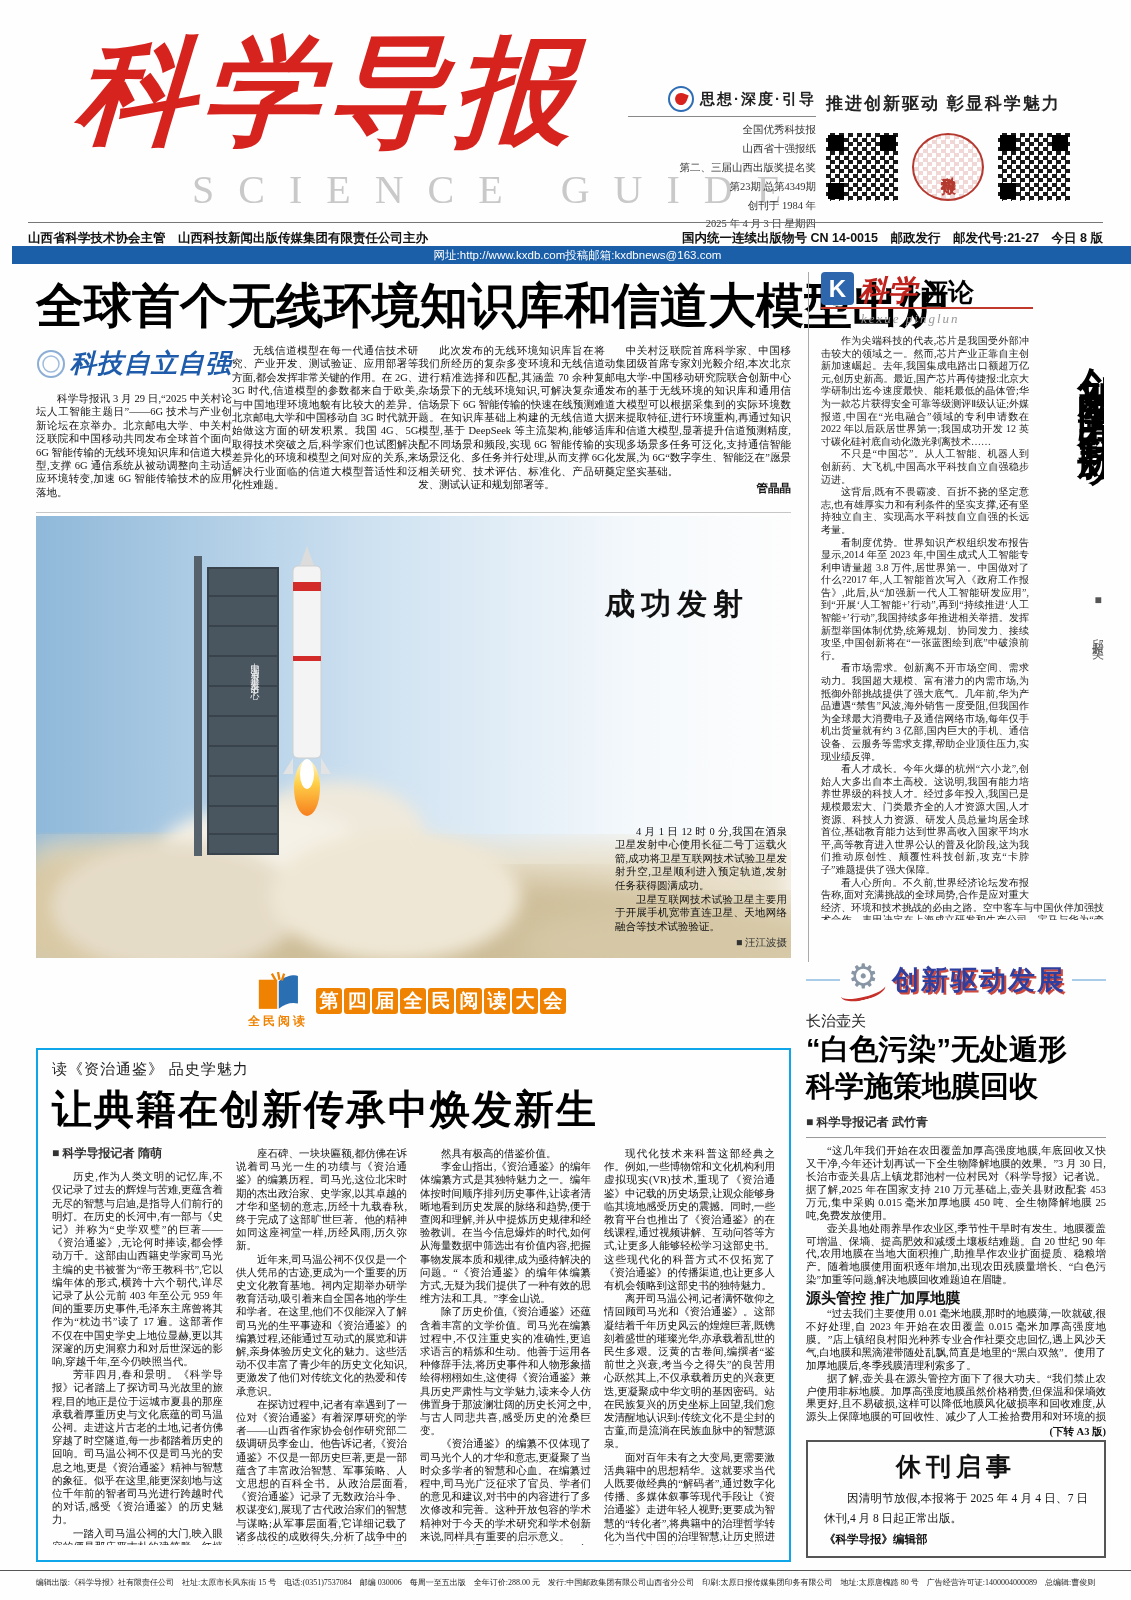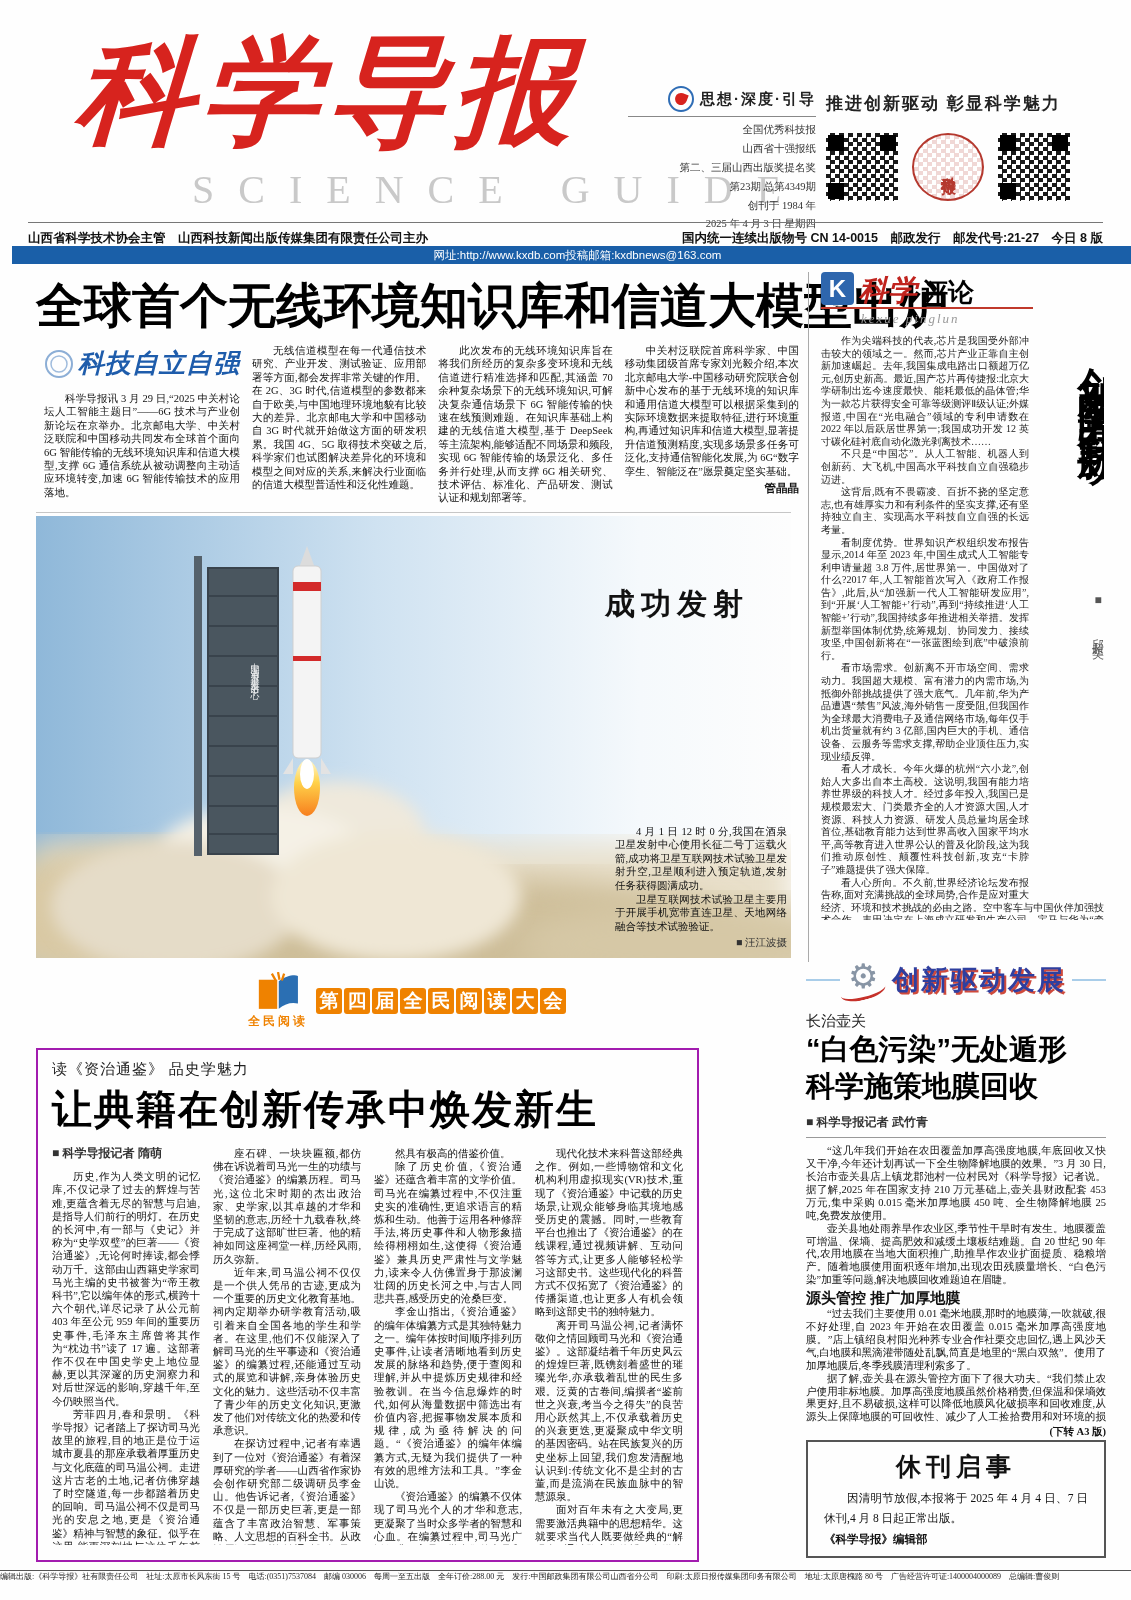--- a/index.html
+++ b/index.html
@@ -45,22 +45,22 @@
     padding-top:7px; display:flex; justify-content:space-between;
     font-size:12.5px; font-weight:bold; font-family:"Liberation Sans", sans-serif; }
   .blue-bar { position:absolute; left:12px; top:246px; width:1131px; height:18px; background:#1a5fa8;
     color:#fff; font-size:11.5px; display:flex; align-items:center; justify-content:center;
     font-family:"Liberation Sans", sans-serif; }
 
   
   .lead-headline { position:absolute; left:36px; top:274px; width:755px; font-size:48px;
     font-weight:900; letter-spacing:0px; white-space:nowrap; color:#000;
     font-family:"Liberation Sans", sans-serif; }
-  .lead-cols { position:absolute; left:44px; top:344px; width:755px; height:166px;
-    display:flex; gap:12px; overflow:hidden; }
+  .lead-cols { position:absolute; left:36px; top:344px; width:755px; height:166px;
+    display:flex; overflow:hidden; }
   .lead-col { flex:1; font-size:10.5px; line-height:13.4px; text-align:justify; }
   .lead-col p { text-indent:2em; }
   .badge { display:flex; align-items:center; gap:4px; margin:0 0 8px 0; height:40px; }
   .badge-text { font-size:26px; font-weight:900; font-style:italic; color:#1e5cab;
     letter-spacing:1px; font-family:"Liberation Sans", sans-serif; white-space:nowrap; }
   .lead-byline { text-align:right; font-weight:bold; font-size:11.5px; margin-top:4px; }
   .rule-under-lead { position:absolute; left:36px; top:512px; width:755px; border-top:1px solid #c6c6c6; }
 
   
   .commentary { position:absolute; left:808px; top:272px; width:296px; height:690px;
@@ -96,22 +96,22 @@
 
   
   .reading-banner { position:absolute; left:248px; top:972px; display:flex; align-items:center; gap:8px; }
   .rb-logo { display:flex; flex-direction:column; align-items:center; }
   .rb-label { font-size:12px; color:#ef8200; font-weight:bold; letter-spacing:3px;
     font-family:"Liberation Sans", sans-serif; margin-top:1px; }
   .rb-boxes { display:flex; gap:2px; }
   .rb-box { width:26px; height:26px; background:#ef8200; color:#fff; border-radius:3px;
     font-size:19px; font-weight:bold; line-height:26px; text-align:center;
     font-family:"Liberation Sans", sans-serif; }
-  .reading-box { position:absolute; left:36px; top:1048px; width:663px; height:514px;
-    border:2px solid #a21caf; padding:10px 14px; }
+  .reading-box { position:absolute; left:36px; top:1048px; width:755px; height:514px;
+    border:2px solid #0ea5e9; padding:10px 14px; }
   .rd-kicker { font-size:15px; color:#222; letter-spacing:1px; }
   .rd-headline { font-size:40px; font-weight:900; letter-spacing:2px; margin:3px 0 10px 0;
     color:#000; font-family:"Liberation Sans", sans-serif; white-space:nowrap; }
   .rd-cols { display:flex; gap:13px; height:398px; overflow:hidden; }
   .rd-col { flex:1; font-size:10.5px; line-height:13.2px; text-align:justify; }
   .rd-col p { text-indent:2em; }
   .rd-byline { font-size:12px; font-weight:bold; color:#333; margin-bottom:10px; text-indent:0 !important;
     font-family:"Liberation Sans", sans-serif; }
 
   
@@ -137,21 +137,21 @@
 
   .notice { position:absolute; left:806px; top:1440px; width:300px; height:118px;
     border:2px solid #555; padding:8px 16px; }
   .notice-title { text-align:center; font-size:25px; font-weight:900; letter-spacing:5px;
     font-family:"Liberation Sans", sans-serif; margin-bottom:6px; }
   .notice-body { font-size:11.5px; line-height:1.7; text-indent:2em; text-align:justify; }
   .notice-sign { text-align:left; font-size:11.5px; font-weight:bold; margin-top:4px; }
 
   
   .footer { position:absolute; left:0; top:1570px; width:1131px; border-top:1px solid #555;
-    font-size:8px; color:#222; white-space:nowrap; }
+    padding-top:6px; font-size:8px; text-align:center; color:#222; white-space:nowrap; }
 </style>
 </head>
 <body>
 
 <div class="page">
 
   <div class="mast-title">科学导报</div>
   <div class="mast-en">SCIENCE GUIDE</div>
 
   <div class="mast-info">
@@ -337,22 +337,22 @@
         <p>芳菲四月,春和景明。《科学导报》记者踏上了探访司马光故里的旅程,目的地正是位于运城市夏县的那座承载着厚重历史与文化底蕴的司马温公祠。走进这片古老的土地,记者仿佛穿越了时空隧道,每一步都踏着历史的回响。司马温公祠不仅是司马光的安息之地,更是《资治通鉴》精神与智慧的象征。似乎在这里,能更深刻地与这位千年前的智者司马光进行跨越时代的对话,感受《资治通鉴》的历史魅力。</p>
         <p>一踏入司马温公祠的大门,映入眼帘的便是那庄严古朴的建筑群。红墙灰瓦,古木参天,宁静而庄重。祠内的一座</p>
       </div>
       <div class="rd-col">
         <p>座石碑、一块块匾额,都仿佛在诉说着司马光一生的功绩与《资治通鉴》的编纂历程。司马光,这位北宋时期的杰出政治家、史学家,以其卓越的才华和坚韧的意志,历经十九载春秋,终于完成了这部旷世巨著。他的精神如同这座祠堂一样,历经风雨,历久弥新。</p>
         <p>近年来,司马温公祠不仅仅是一个供人凭吊的古迹,更成为一个重要的历史文化教育基地。祠内定期举办研学教育活动,吸引着来自全国各地的学生和学者。在这里,他们不仅能深入了解司马光的生平事迹和《资治通鉴》的编纂过程,还能通过互动式的展览和讲解,亲身体验历史文化的魅力。这些活动不仅丰富了青少年的历史文化知识,更激发了他们对传统文化的热爱和传承意识。</p>
         <p>在探访过程中,记者有幸遇到了一位对《资治通鉴》有着深厚研究的学者——山西省作家协会创作研究部二级调研员李金山。他告诉记者,《资治通鉴》不仅是一部历史巨著,更是一部蕴含了丰富政治智慧、军事策略、人文思想的百科全书。从政治层面看,《资治通鉴》记录了无数政治斗争、权谋变幻,展现了古代政治家们的智慧与谋略;从军事层面看,它详细记载了诸多战役的成败得失,分析了战争中的战略战术和用人之道;从人文层面看,它则反映了古代社会的伦理道德、风土人情和文化变迁。这些内容对于今天的人们来说,依</p>
       </div>
       <div class="rd-col">
         <p>然具有极高的借鉴价值。</p>
+        <p>李金山指出,《资治通鉴》的编年体编纂方式是其独特魅力之一。编年体按时间顺序排列历史事件,让读者清晰地看到历史发展的脉络和趋势,便于查阅和理解,并从中提炼历史规律和经验教训。在当今信息爆炸的时代,如何从海量数据中筛选出有价值内容,把握事物发展本质和规律,成为亟待解决的问题。“《资治通鉴》的编年体编纂方式,无疑为我们提供了一种有效的思维方法和工具。”李金山说。</p>
         <p>除了历史价值,《资治通鉴》还蕴含着丰富的文学价值。司马光在编纂过程中,不仅注重史实的准确性,更追求语言的精炼和生动。他善于运用各种修辞手法,将历史事件和人物形象描绘得栩栩如生,这使得《资治通鉴》兼具历史严肃性与文学魅力,读来令人仿佛置身于那波澜壮阔的历史长河之中,与古人同悲共喜,感受历史的沧桑巨变。</p>
-        <p>李金山指出,《资治通鉴》的编年体编纂方式是其独特魅力之一。编年体按时间顺序排列历史事件,让读者清晰地看到历史发展的脉络和趋势,便于查阅和理解,并从中提炼历史规律和经验教训。在当今信息爆炸的时代,如何从海量数据中筛选出有价值内容,把握事物发展本质和规律,成为亟待解决的问题。“《资治通鉴》的编年体编纂方式,无疑为我们提供了一种有效的思维方法和工具。”李金山说。</p>
         <p>《资治通鉴》的编纂不仅体现了司马光个人的才华和意志,更凝聚了当时众多学者的智慧和心血。在编纂过程中,司马光广泛征求了官员、学者们的意见和建议,对书中的内容进行了多次修改和完善。这种开放包容的学术精神对于今天的学术研究和学术创新来说,同样具有重要的启示意义。</p>
         <p>《资治通鉴》全书共 300 余万字,对于大多数人来说,通读确实有些难度。但是随着科技的进步,各地也开始利用</p>
       </div>
       <div class="rd-col">
         <p>现代化技术来科普这部经典之作。例如,一些博物馆和文化机构利用虚拟现实(VR)技术,重现了《资治通鉴》中记载的历史场景,让观众能够身临其境地感受历史的震撼。同时,一些教育平台也推出了《资治通鉴》的在线课程,通过视频讲解、互动问答等方式,让更多人能够轻松学习这部史书。这些现代化的科普方式不仅拓宽了《资治通鉴》的传播渠道,也让更多人有机会领略到这部史书的独特魅力。</p>
         <p>离开司马温公祠,记者满怀敬仰之情回顾司马光和《资治通鉴》。这部凝结着千年历史风云的煌煌巨著,既镌刻着盛世的璀璨光华,亦承载着乱世的民生多艰。泛黄的古卷间,编撰者“鉴前世之兴衰,考当今之得失”的良苦用心跃然其上,不仅承载着历史的兴衰更迭,更凝聚成中华文明的基因密码。站在民族复兴的历史坐标上回望,我们愈发清醒地认识到:传统文化不是尘封的古董,而是流淌在民族血脉中的智慧源泉。</p>
         <p>面对百年未有之大变局,更需要激活典籍中的思想精华。这就要求当代人既要做经典的“解码者”,通过数字化传播、多媒体叙事等现代手段让《资治通鉴》走进年轻人视野;更要成为智慧的“转化者”,将典籍中的治理哲学转化为当代中国的治理智慧,让历史照进现实。唯有让典籍在创新传承中焕发新生,方能使文明之光烛照民族复兴的壮阔征程。</p>
       </div>
     </div>
   </section>

